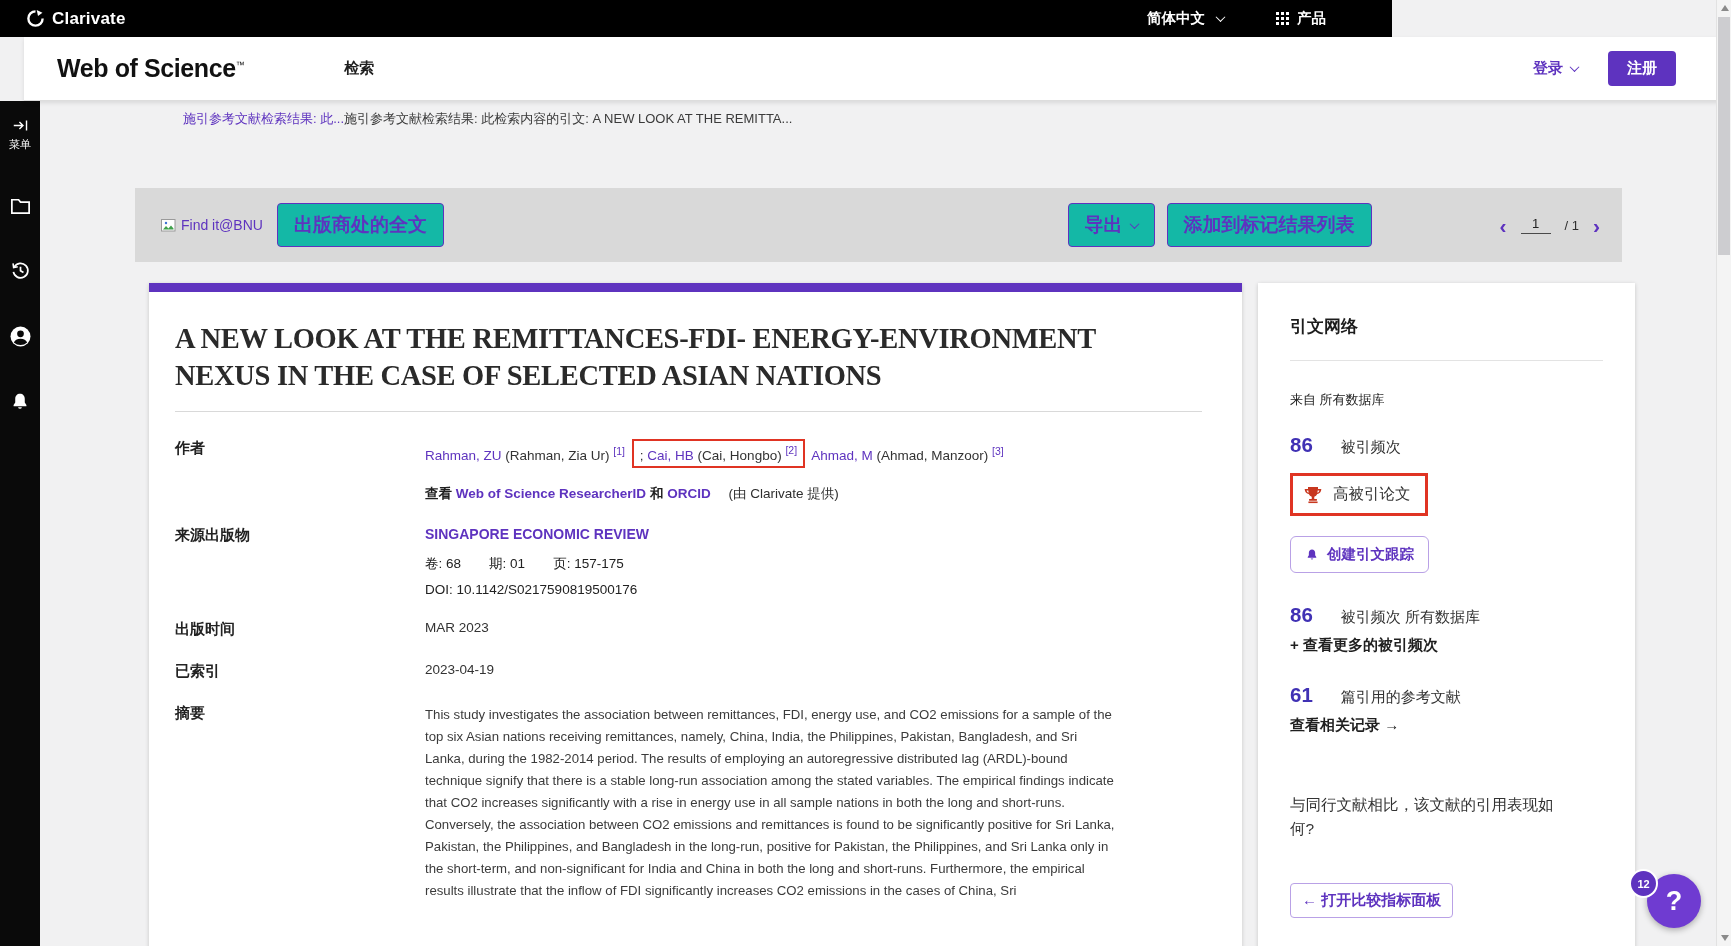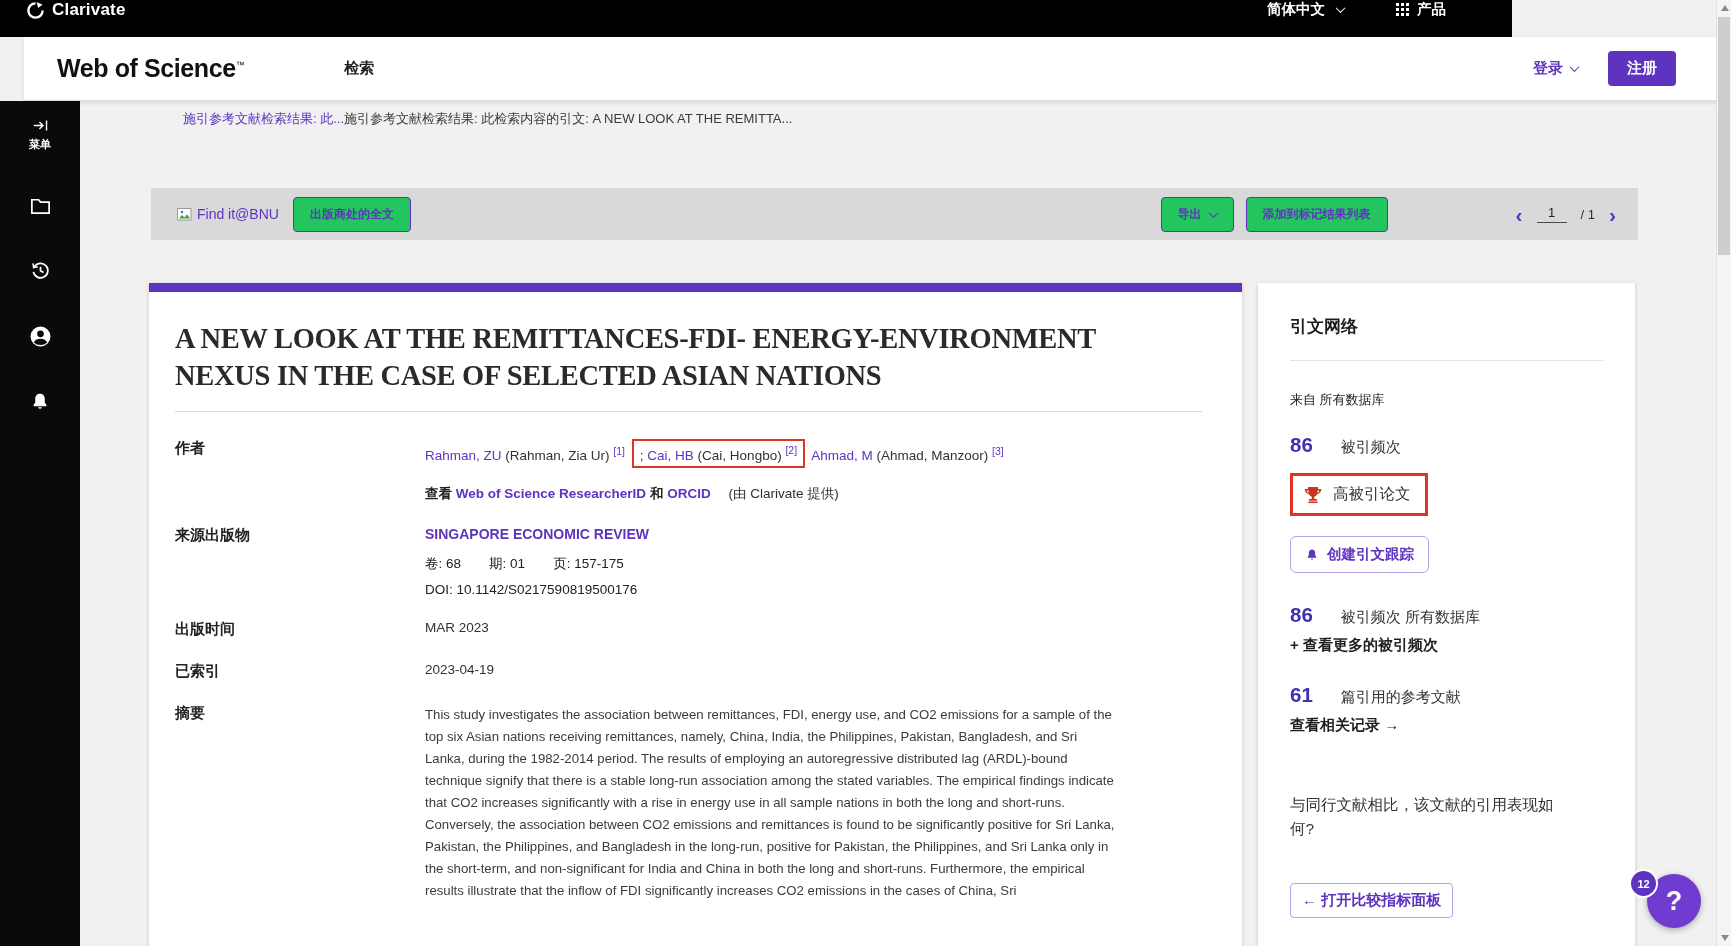--- a/index.html
+++ b/index.html
@@ -4,23 +4,23 @@
 <style>
   * { margin:0; padding:0; box-sizing:border-box; }
   html,body { width:1731px; height:946px; overflow:hidden; background:#fff; }
   .page {
     position:relative; width:1731px; height:946px; overflow:hidden;
     font-family:"Liberation Sans","DejaVu Sans",sans-serif;
     background:var(--page-bg,#f1f1f2);
   }
   
   .topbar {
-    position:absolute; top:0; left:0; width:1512px; height:37px;
+    position:absolute; top:0; left:0; width:1392px; height:37px;
     background:var(--topbar-bg,#000); color:#fff;
-    display:flex; align-items:flex-start; padding:0 66px 0 26px; z-index:5;
+    display:flex; align-items:center; padding:0 66px 0 26px; z-index:5;
   }
   .brand { display:flex; align-items:center; gap:7px; font-weight:bold; font-size:17px; letter-spacing:.2px; }
   .topbar-right { margin-left:auto; display:flex; align-items:center; gap:52px; }
   .topbar-item { display:flex; align-items:center; gap:8px; font-size:14.5px; font-weight:bold; cursor:pointer; }
   .caret { display:inline-block; width:7px; height:7px; border-right:1.8px solid currentColor; border-bottom:1.8px solid currentColor; transform:rotate(45deg) translate(-1px,-1px); margin-left:4px; }
   
   .header {
     position:absolute; top:37px; left:0; width:1716px; height:64px; background:#fff;
     border-bottom:1px solid #ddd; box-shadow:0 2px 4px rgba(0,0,0,.10);
     display:flex; align-items:center; z-index:4; padding:0 64px 0 33px;margin-left:24px;
@@ -30,39 +30,39 @@
   .nav-search { margin-left:100px; font-size:15px; font-weight:bold; color:#1f1f1f; cursor:pointer; }
   .header-right { margin-left:auto; display:flex; align-items:center; gap:30px; }
   .login { color:var(--accent,#5e33bf); font-size:15px; font-weight:bold; display:flex; align-items:center; cursor:pointer; }
   .register-btn {
     background:var(--accent,#5e33bf); color:#fff; font-weight:bold; font-size:15px;
     border:none; border-radius:4px; padding:8px 19px; cursor:pointer;
     font-family:inherit;
   }
   
   .rail {
-    position:absolute; top:101px; left:0; bottom:0; width:80px; background:#0a0a0a;
-    display:flex; flex-direction:column; align-items:center; padding-top:16px; z-index:3; color:#fff;font-weight:bold;
+    position:absolute; top:101px; left:0; bottom:0; width:40px; background:#0a0a0a;
+    display:flex; flex-direction:column; align-items:center; padding-top:16px; z-index:3; color:#fff;
   }
   .rail-menu { display:flex; flex-direction:column; align-items:center; gap:3px; cursor:pointer; }
   .rail-menu-label { font-size:11px; }
   .rail-icon { margin-top:42px; cursor:pointer; line-height:0; }
   
   .breadcrumb { position:absolute; left:183px; top:110px; font-size:13px; z-index:2; white-space:nowrap;text-align:center; }
   .breadcrumb a { color:var(--accent,#5e33bf); text-decoration:none; cursor:pointer; }
   .breadcrumb .crumb-current { color:#3a3a3a; }
   
   .toolbar {
-    position:absolute; left:151px; top:188px; width:1487px; height:52px;
+    position:absolute; left:135px; top:188px; width:1487px; height:74px;
     background:var(--toolbar-bg,#d9d9d9); display:flex; align-items:center; padding:0 22px 0 26px; z-index:2;
   }
   .findit { display:flex; align-items:flex-start; gap:2px; color:var(--accent,#5e33bf); font-size:14px; cursor:pointer; margin-right:14px; }
   .btn-outline {
-    background:#22c55e; border:1px solid var(--accent,#5e33bf); color:var(--accent,#5e33bf);
-    font-weight:bold; font-size:12px; border-radius:4px; padding:8px 16px; cursor:pointer;
+    background:#14b8a6; border:1px solid var(--accent,#5e33bf); color:var(--accent,#5e33bf);
+    font-weight:bold; font-size:19px; border-radius:4px; padding:8px 16px; cursor:pointer;
     font-family:inherit; display:inline-flex; align-items:center; gap:8px; white-space:nowrap;
   }
   .toolbar-right { margin-left:auto; display:flex; align-items:center; gap:12px; }
   .pagination { display:flex; align-items:center; gap:14px; margin-left:116px; }
   .page-chevron { color:var(--accent,#5e33bf); font-size:21px; font-weight:bold; cursor:pointer; line-height:1; }
   .page-input {
     width:30px; border:none; border-bottom:1px solid #4a4a4a; background:transparent;
     text-align:center; font-size:13px; color:#222; font-family:inherit; padding-bottom:2px;
   }
   .page-total { font-size:13px; color:#2e2e2e; }

